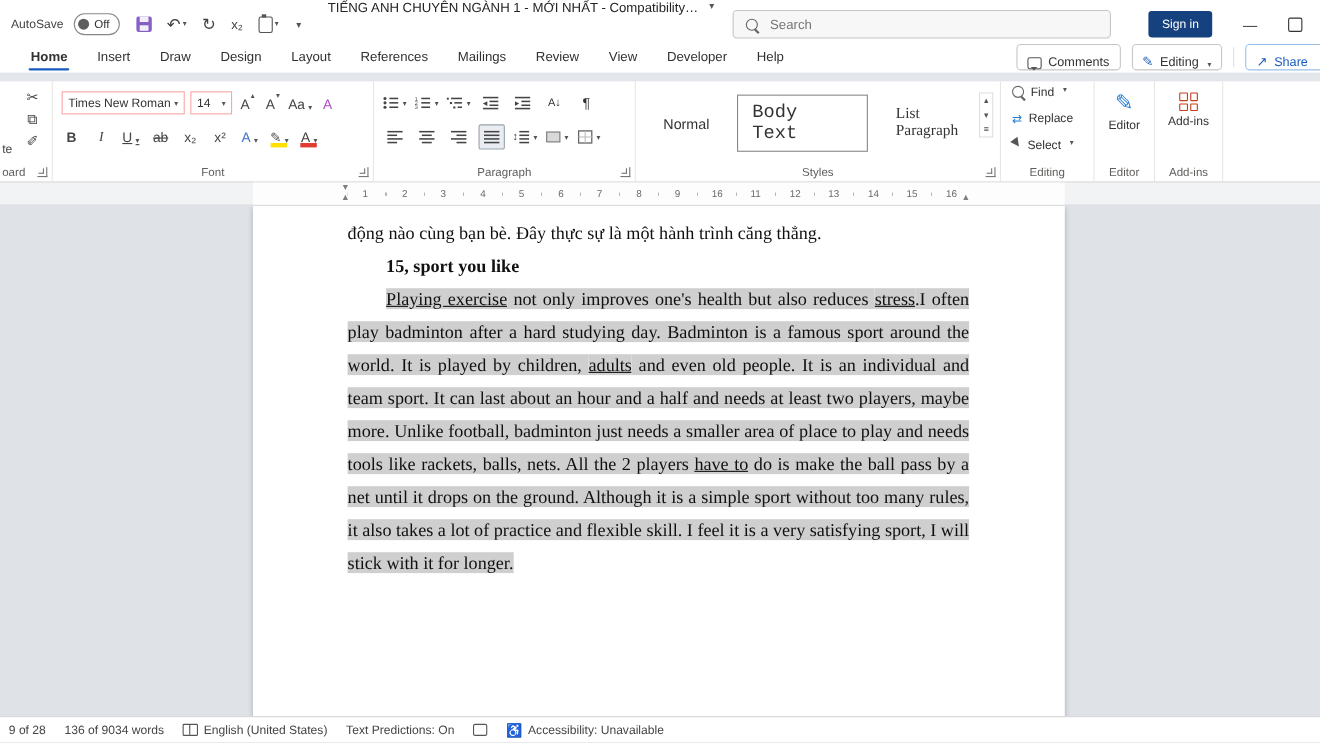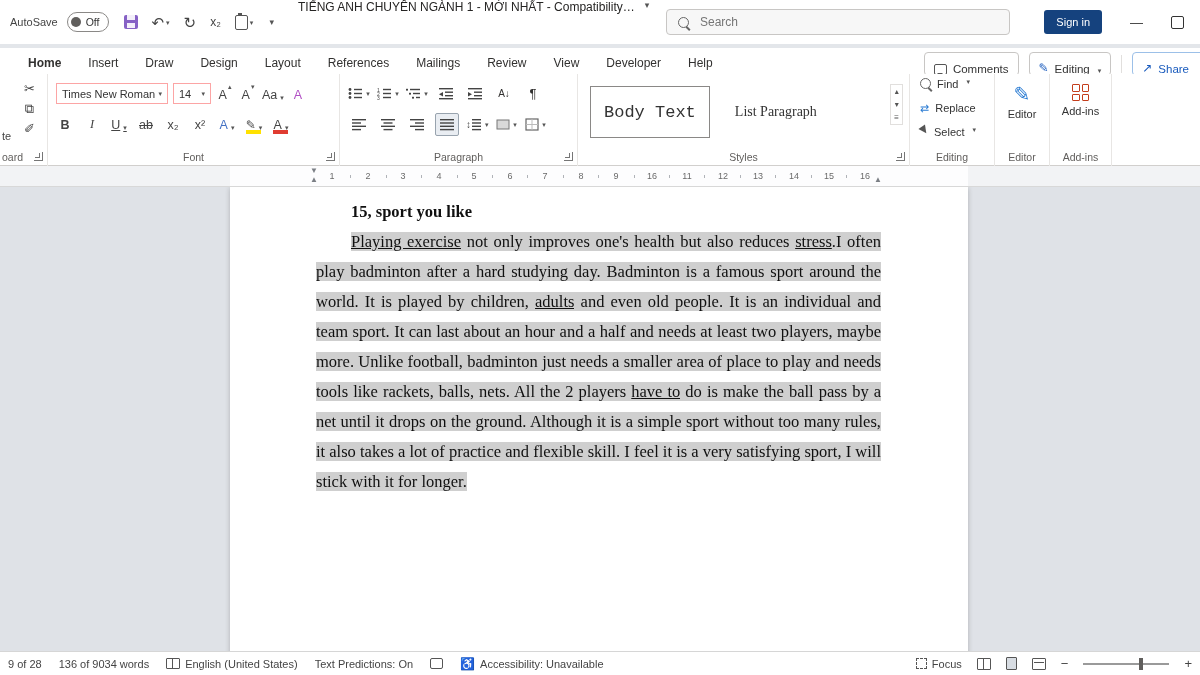--- a/index.html
+++ b/index.html
@@ -30,21 +30,21 @@
   .mag{width:9px;height:9px;border:1.5px solid #666;border-radius:50%;position:relative;flex:none}
   .mag:after{content:"";position:absolute;left:8px;top:8px;width:5px;height:1.5px;background:#666;
              transform:rotate(45deg);transform-origin:0 0}
   .tb-right{position:absolute;right:0;top:0;height:44px;display:flex;align-items:center;gap:28px;padding-right:16px}
   #signin{background:#15427e;color:#fff;border:none;border-radius:3px;font-size:11px;height:24px;padding:0 12px;
           font-family:"Liberation Sans",sans-serif;cursor:pointer}
   .win-min{font-size:13px;color:#333}
   .win-max{width:11px;height:11px;border:1.3px solid #333;border-radius:2px}
 
   
-  #menubar{position:absolute;left:0;top:48px;width:100%;height:30px;background:#fff;display:flex;
+  #menubar{position:absolute;left:0;top:36px;width:100%;height:30px;background:#fff;display:flex;
            align-items:center;gap:23px;padding-left:26px;box-sizing:border-box}
   .tab{font-size:12px;color:#323130;position:relative;padding:6px 2px;cursor:pointer}
   .tab.active{font-weight:bold}
   .tab.active:after{content:"";position:absolute;left:0;right:0;bottom:0;height:2.5px;background:#185abd;border-radius:2px}
   .mb-right{position:absolute;right:0;top:4px;display:flex;align-items:center;gap:10px}
   .pill{display:flex;align-items:flex-end;gap:6px;border:1px solid #c8c6c4;border-radius:4px;height:22px;
         padding:0 9px;font-size:11.5px;color:#333;background:#fff;cursor:pointer}
   .bubble{width:11px;height:9px;border:1.2px solid #555;border-radius:2px;position:relative}
   .bubble:after{content:"";position:absolute;left:2px;bottom:-5px;border:3px solid transparent;border-top-color:#555}
   .pill.share{border-color:#9cc0e8;color:#185abd;margin-right:-14px;padding-right:24px}
@@ -391,20 +391,21 @@
           </span>
           <span class="dd">▾</span>
         </span>
     </div>
     <span class="glabel">Paragraph</span>
     <span class="launcher"></span>
   </div>
 
   <div class="rgroup" style="left:578px;width:332px">
     <div id="styles-cards">
+      <span class="style-card">Normal</span>
       <span class="style-card selected">Body Text</span>
       <span class="style-card serif">List Paragraph</span>
     </div>
     <span class="styles-scroll">
       <span>▴</span>
       <span>▾</span>
       <span>≡</span>
     </span>
     <span class="glabel">Styles</span>
     <span class="launcher"></span>
@@ -469,53 +470,34 @@
   <span class="rnum" style="left:794px">14</span>
   <span class="rnum" style="left:829px">15</span>
   <span class="rnum" style="left:865px">16</span>
   <span class="rmk" style="left:310px;top:1px">▼</span>
   <span class="rmk" style="left:310px;top:10px">▲</span>
   <span class="rmk" style="left:874px;top:10px">▲</span>
 </div>
 
 <div id="docarea">
   <div id="page">
+    <p>động nào cùng bạn bè. Đây thực sự là một hành trình căng thẳng.</p>
     <p class="heading">15, sport you like</p>
     <p class="bodyp"><span class="sel u">Playing exercise</span><span class="sel"> not only improves one's health but also reduces </span><span class="sel u">stress</span><span class="sel">.I often play badminton after a hard studying day. Badminton is a famous sport around the world. It is played by children, </span><span class="sel u">adults</span><span class="sel"> and even old people. It is an individual and team sport. It can last about an hour and a half and needs at least two players, maybe more. Unlike football, badminton just needs a smaller area of place to play and needs tools like rackets, balls, nets. All the 2 players </span><span class="sel u">have to</span><span class="sel"> do is make the ball pass by a net until it drops on the ground. Although it is a simple sport without too many rules, it also takes a lot of practice and flexible skill. I feel it is a very satisfying sport, I will stick with it for longer.</span></p>
   </div>
 </div>
 
 <div id="statusbar">
   <span class="sb-item">9 of 28</span>
   <span class="sb-item">136 of 9034 words</span>
   <span class="sb-item">
       <span class="book-ic"></span>
       <span>English (United States)</span>
     </span>
   <span class="sb-item">Text Predictions: On</span>
   <span class="sb-item">
       <span class="sq-ic"></span>
     </span>
   <span class="sb-item">
       <span class="acc-ic">♿</span>
       <span>Accessibility: Unavailable</span>
     </span>
-  <span class="sb-right">
-    <span class="sb-item">
-        <span class="focus-ic"></span>
-        <span>Focus</span>
-      </span>
-    <span class="sb-item">
-        <span class="view-ic book"></span>
-      </span>
-    <span class="sb-item">
-        <span class="view-ic page sel-view"></span>
-      </span>
-    <span class="sb-item">
-        <span class="view-ic web"></span>
-      </span>
-    <span class="zsign">−</span>
-    <span class="ztrack">
-        <span class="zknob"></span>
-      </span>
-    <span class="zsign">+</span>
-  </span>
 </div>
 
 </body></html>

